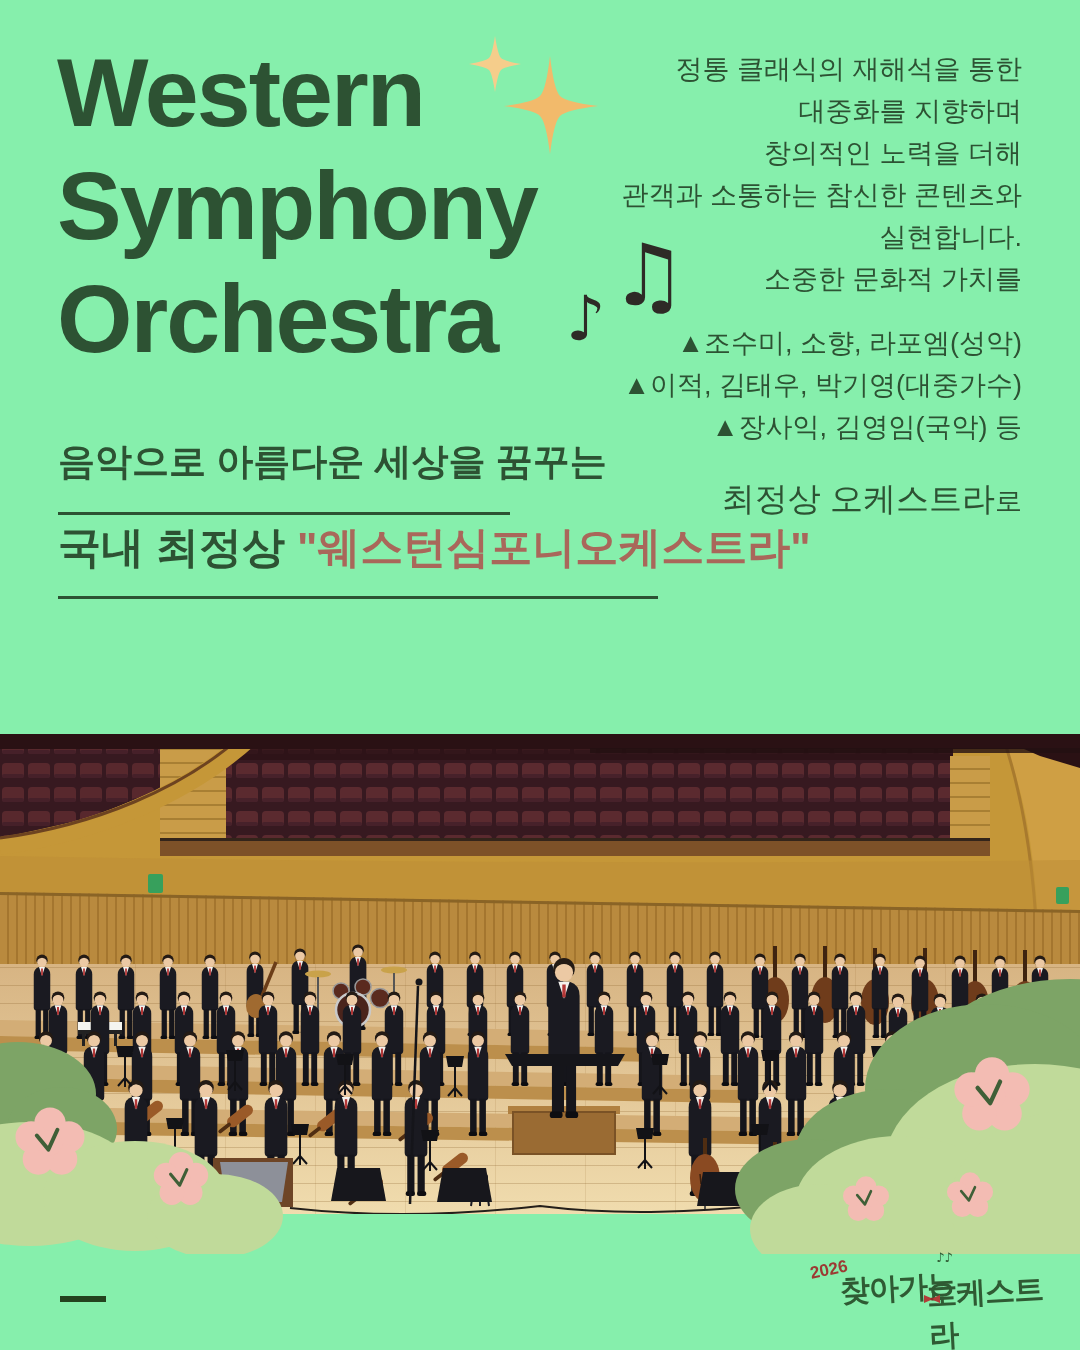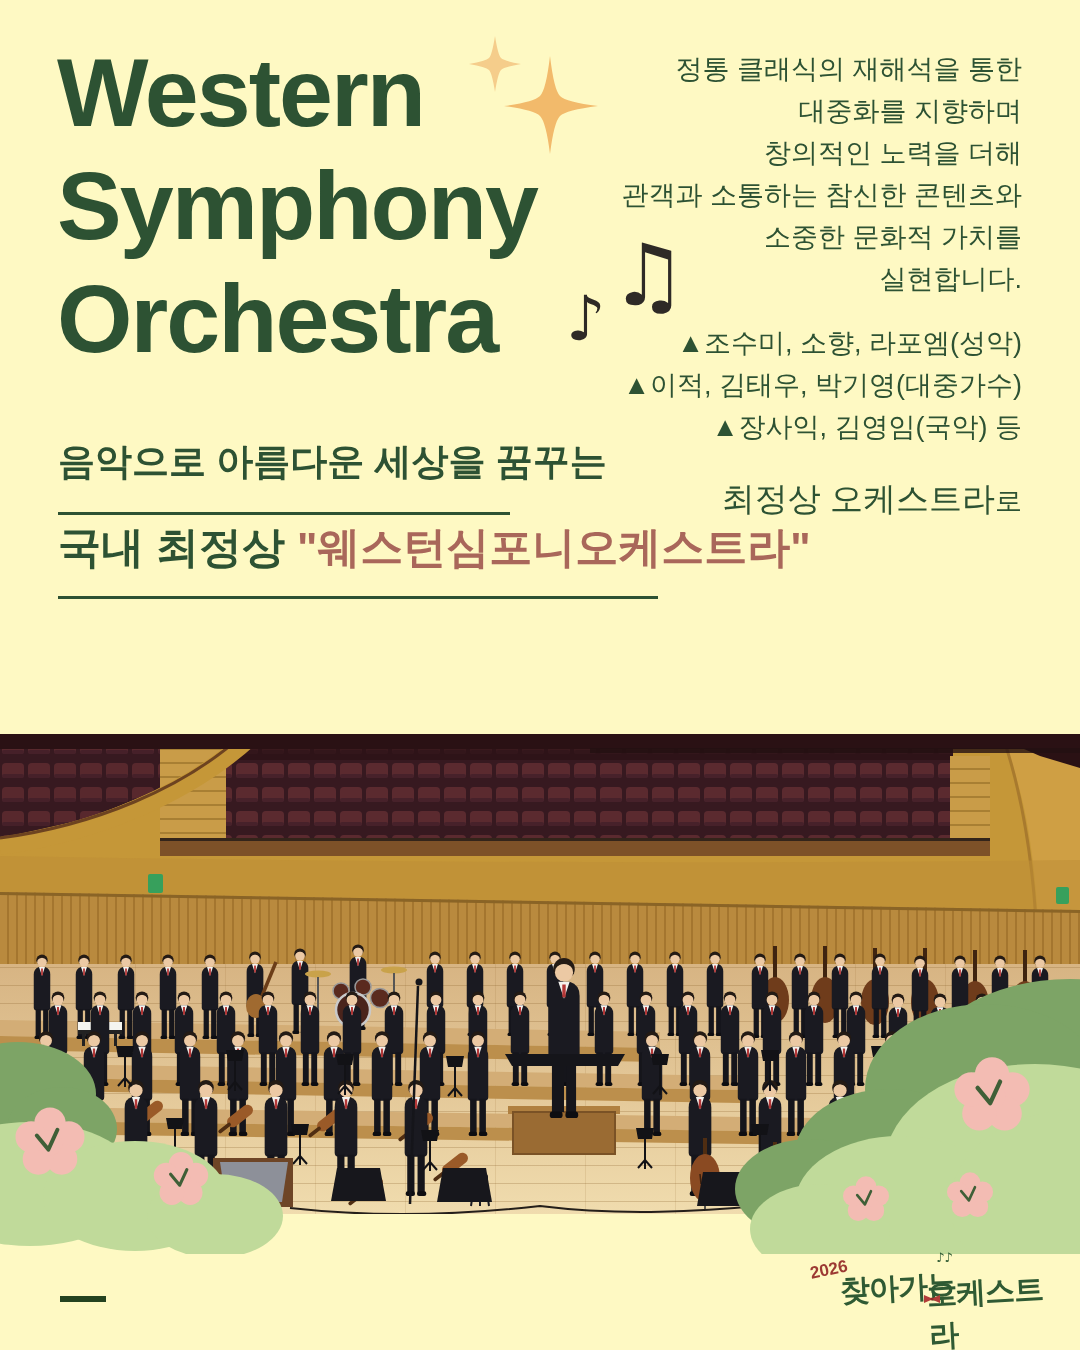--- a/index.html
+++ b/index.html
@@ -1,16 +1,16 @@
 <!DOCTYPE html>
 <html><head>
 <meta charset="utf-8">
 <style>
   html,body{margin:0;padding:0;background:#e8e8e8;}
-  .poster{position:relative;width:1080px;height:1350px;background:#fef9c3;overflow:hidden;
+  .poster{position:relative;width:1080px;height:1350px;background:#86efac;overflow:hidden;
           font-family:"Liberation Sans","DejaVu Sans",sans-serif;}
   
   .title{position:absolute;left:57px;top:36px;margin:0;font-size:97px;line-height:113px;
          font-weight:700;letter-spacing:-2px;color:#2d5233;}
   .sparkles{position:absolute;left:455px;top:28px;width:150px;height:130px;}
   .notes{position:absolute;left:566px;top:232px;width:130px;height:140px;color:#2e2a26;}
   .note-double{position:absolute;left:44px;top:0;font-size:86px;line-height:86px;
                font-family:"DejaVu Sans",sans-serif;}
   .note-single{position:absolute;left:0;top:56px;font-size:62px;line-height:62px;
                font-family:"DejaVu Sans",sans-serif;}
@@ -67,22 +67,22 @@
   <div class="tag2">
     <span>국내 최정상 </span><span class="hl">"웨스턴심포니오케스트라"</span>
   </div>
   <div class="tag-div2"></div>
 
   <div class="rcol">
     <div>정통 클래식의 재해석을 통한</div>
     <div>대중화를 지향하며</div>
     <div>창의적인 노력을 더해</div>
     <div>관객과 소통하는 참신한 콘텐츠와</div>
+    <div>실현합니다.</div>
     <div>소중한 문화적 가치를</div>
-    <div>실현합니다.</div>
     <div class="gap1"></div>
     <div>▲조수미, 소향, 라포엠(성악)</div>
     <div>▲이적, 김태우, 박기영(대중가수)</div>
     <div>▲장사익, 김영임(국악) 등</div>
     <div class="gap2"></div>
     <div><span class="big">최정상 오케스트라</span><span>로</span></div>
   </div>
 
   <div class="photo-wrap">
   <svg viewBox="0 0 1080 520" width="1080" height="520">

